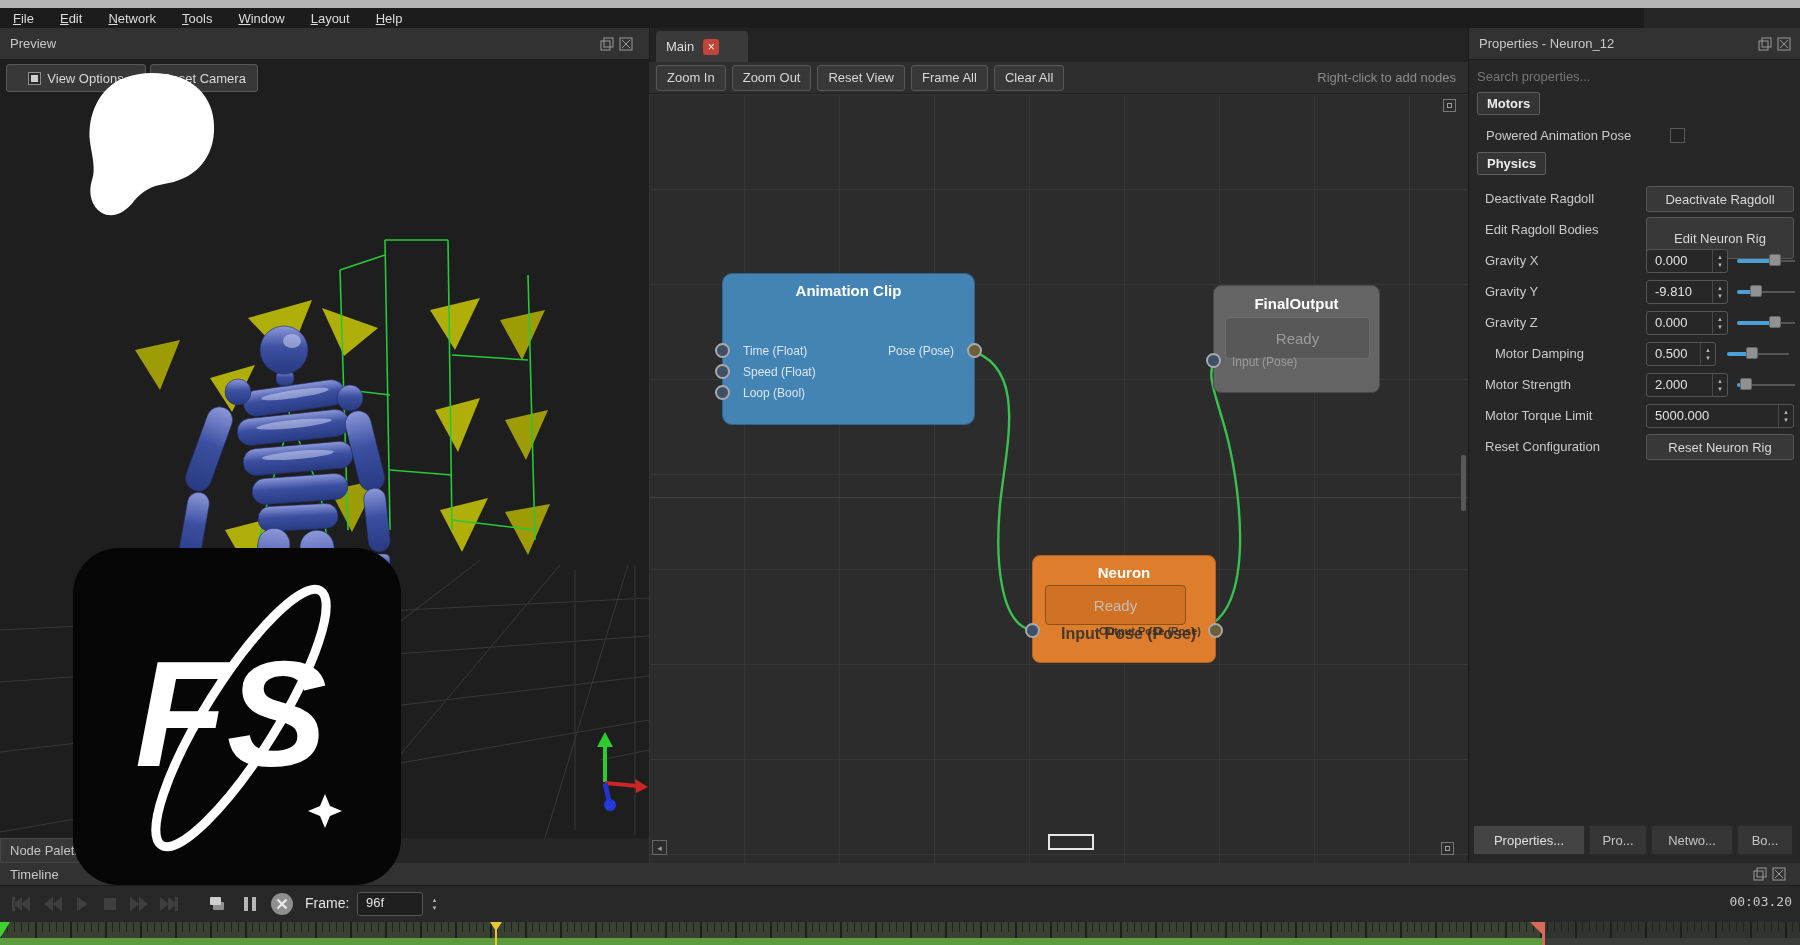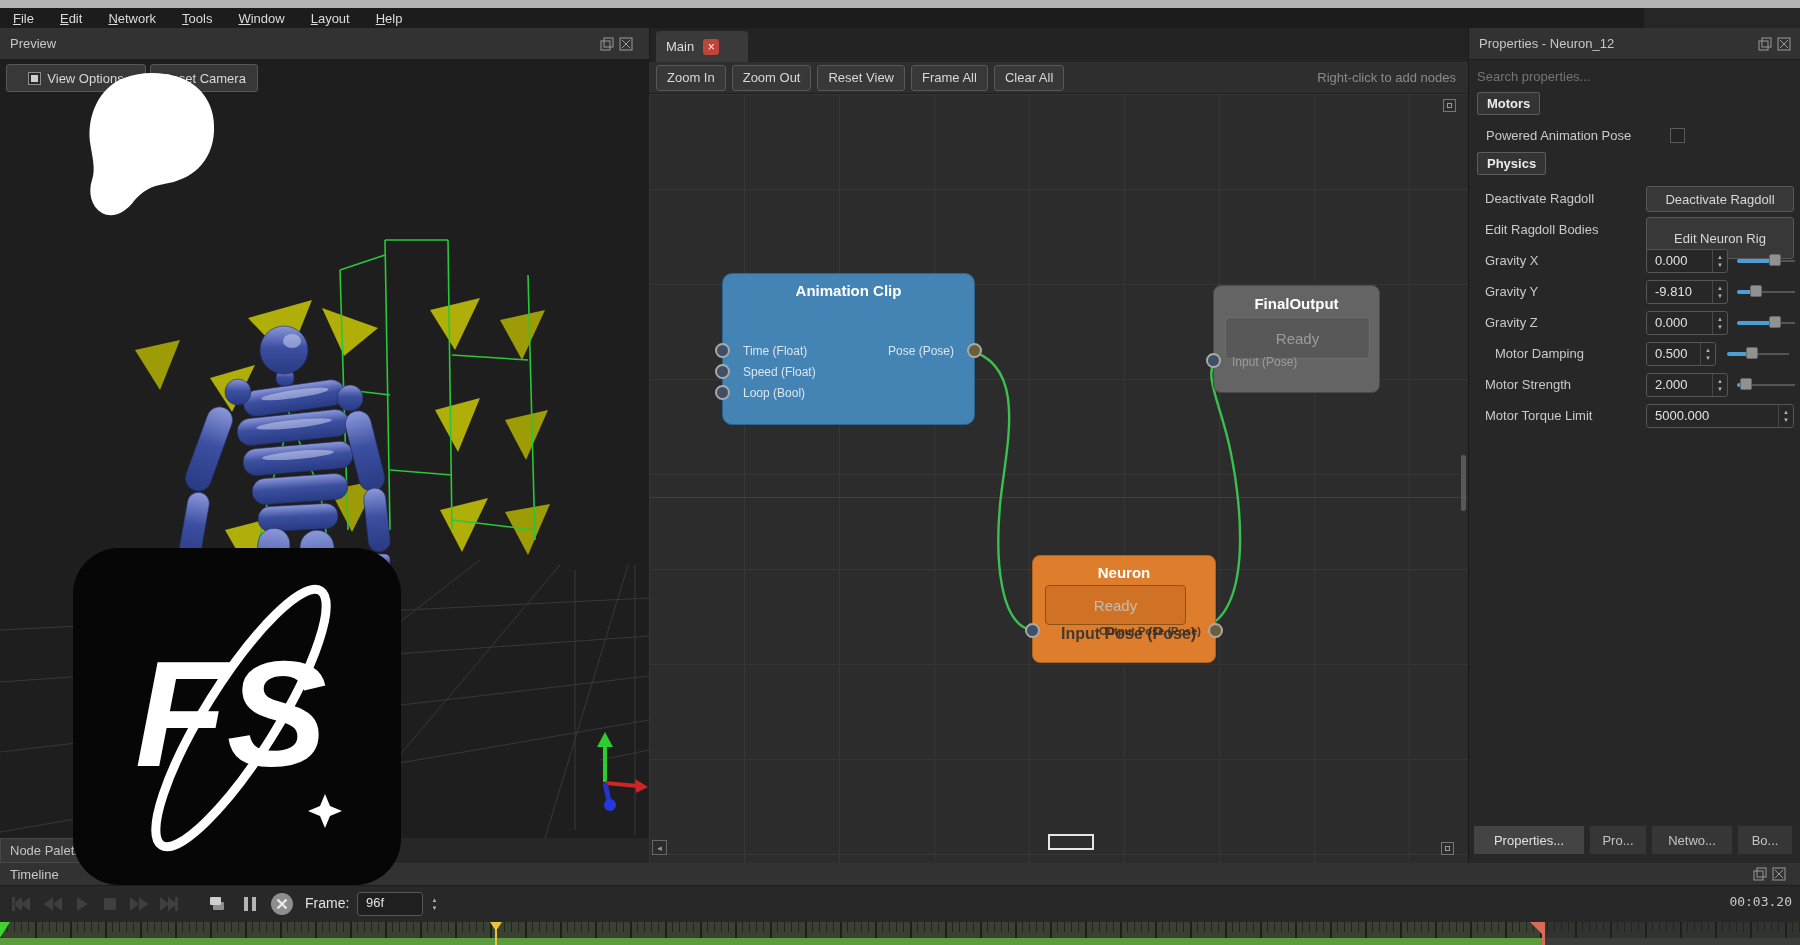--- a/index.html
+++ b/index.html
@@ -350,20 +350,24 @@
     <span class="plabel" style="position:absolute;left:16px;top:6px">Motor Torque Limit</span>
     <div class="spin" style="position:absolute;left:177px;top:2px;width:148px;height:24px">
         <span class="val">5000.000</span>
         <span class="arrows">
           <span>▲</span>
           <span>▼</span>
         </span>
       </div>
   </div>
 
+  <div style="position:absolute;left:0;top:405px;width:332px;height:31px">
+    <span class="plabel" style="position:absolute;left:16px;top:6px">Reset Configuration</span>
+    <div class="btn" style="position:absolute;left:177px;top:1px;width:148px;height:26px">Reset Neuron Rig</div>
+  </div>
 
   <div class="tabbtn" style="position:absolute;left:4px;top:797px;width:112px;height:30px;background:#444;color:#e0e0e0">Properties...</div>
   <div class="tabbtn" style="position:absolute;left:120px;top:797px;width:58px;height:30px">Pro...</div>
   <div class="tabbtn" style="position:absolute;left:182px;top:797px;width:82px;height:30px">Netwo...</div>
   <div class="tabbtn" style="position:absolute;left:268px;top:797px;width:56px;height:30px">Bo...</div>
 </div>
 
 <div class="abs phead" style="left:0;top:863px;width:1800px;height:23px">
   <span>Timeline</span>
   <span class="hicons" style="margin-right:4px">

